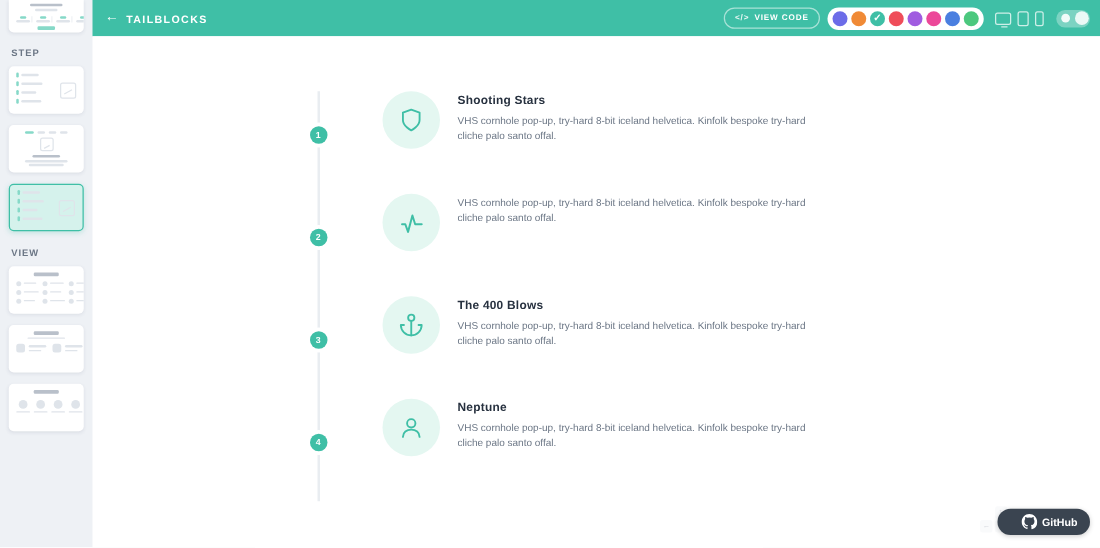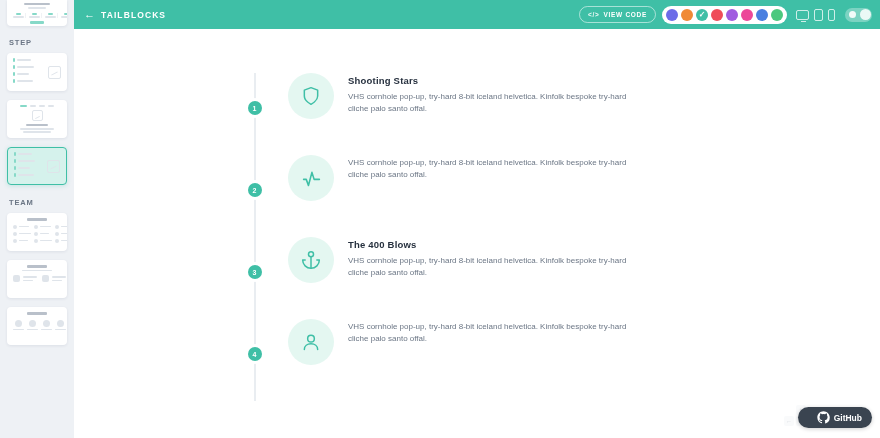--- a/index.html
+++ b/index.html
@@ -123,21 +123,21 @@
     flex: 1; background: #ffffff; position: relative; overflow: hidden;
   }
 
   .timeline { position: absolute; left: 180px; top: 44px; width: 430px; }
   .tl-line {
     position: absolute; left: 0; top: 0; bottom: 0;
     width: 1.5px; background: #e9edf1;
   }
   .step {
     position: relative; display: flex; align-items: flex-start;
-    padding-left: 0; margin-bottom: 36px;
+    padding-left: 0; margin-bottom: 36px; justify-content: center;
   }
   .dot {
     position: absolute; left: -6.5px; top: 28px;
     width: 14px; height: 14px; border-radius: 50%;
     background: #3fbfa6; color: #ffffff;
     font-size: 7px; font-weight: bold;
     display: flex; align-items: center; justify-content: center;
     box-shadow: 0 0 0 3px #ffffff;
     z-index: 2;
   }
@@ -268,21 +268,21 @@
             </div>
           <div class="row">
               <span class="sk g" style="width:2px;height:4px;"></span>
               <span class="sk" style="width:16px;height:2px;"></span>
             </div>
         </div>
         <div class="box-ph"></div>
       </div>
     </div>
 
-    <div class="sec-label">TEAM</div>
+    <div class="sec-label">VIEW</div>
 
     <div class="thumb">
       <span class="sk t" style="width:20px;height:2.5px;margin:0 auto 4px;"></span>
       <div style="display:flex;gap:3px;">
         <div style="flex:1;">
           <div class="row">
               <span class="sk" style="width:4px;height:4px;border-radius:50%;"></span>
               <span class="sk" style="width:10px;height:1.5px;"></span>
             </div>
           <div class="row">
@@ -483,20 +483,21 @@
 
         <div class="step">
           <span class="dot">4</span>
           <div class="icon-bubble">
             <svg width="20" height="20" viewBox="0 0 24 24" fill="none" stroke="currentColor" stroke-width="1.8" stroke-linecap="round" stroke-linejoin="round">
               <circle cx="12" cy="8" r="4"></circle>
               <path d="M4 21c0-4.4 3.6-7 8-7s8 2.6 8 7"></path>
             </svg>
           </div>
           <div class="step-body">
+            <div class="step-title">Neptune</div>
             <div class="step-desc">VHS cornhole pop-up, try-hard 8-bit iceland helvetica. Kinfolk bespoke try-hard cliche palo santo offal.</div>
           </div>
         </div>
       </div>
 
       <div class="arrows">
         <span class="akey">↑</span>
         <span class="akey-row">
           <span class="akey">←</span>
           <span class="akey">↓</span>

